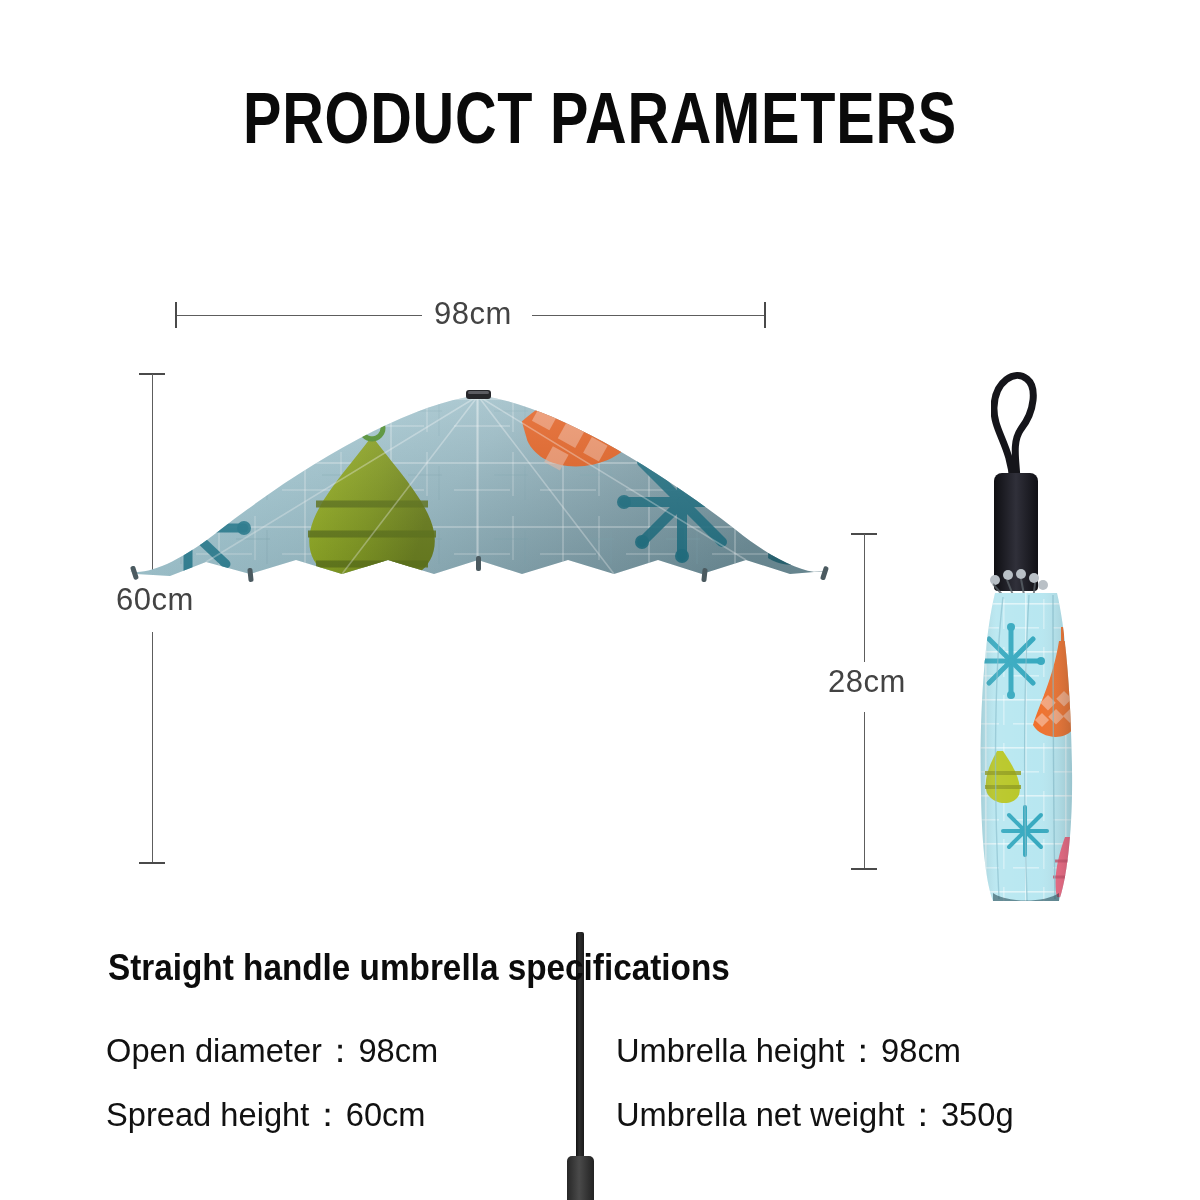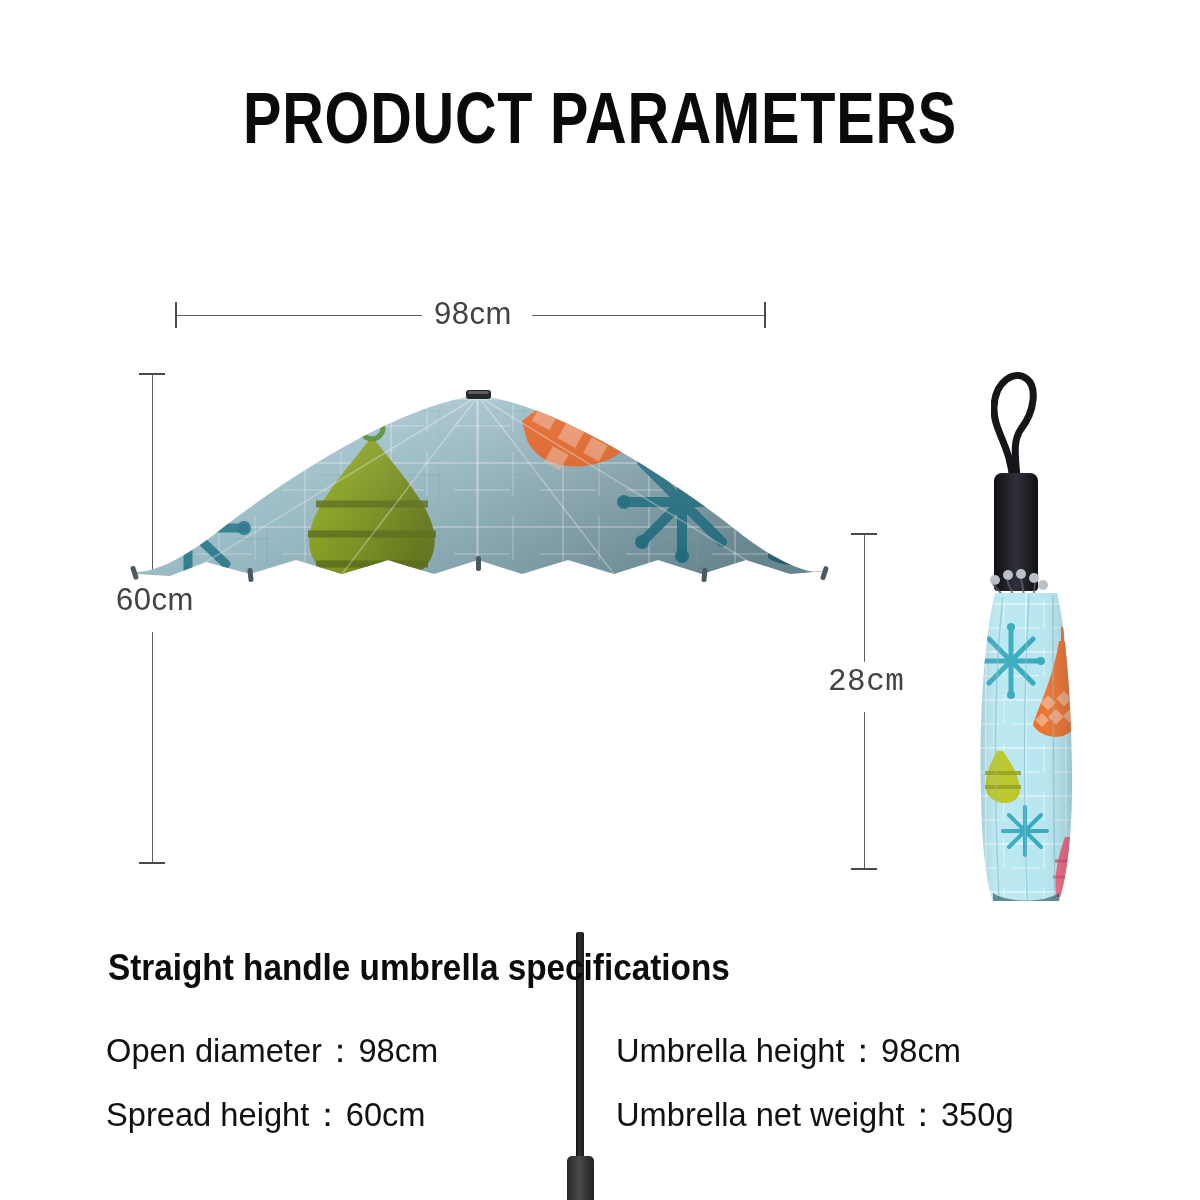--- a/index.html
+++ b/index.html
@@ -180,21 +180,21 @@
     <div class="dim-cap-h" style="left:139px; top:373px;"></div>
     <div class="dim-line-v" style="left:152px; top:374px; height:196px;"></div>
     <div class="dim-label" style="left:116px; top:582px;">60cm</div>
     <div class="dim-line-v" style="left:152px; top:632px; height:232px;"></div>
     <div class="dim-cap-h" style="left:139px; top:862px;"></div>
   </div>
 
   <div>
     <div class="dim-cap-h" style="left:851px; top:533px;"></div>
     <div class="dim-line-v" style="left:864px; top:534px; height:128px;"></div>
-    <div class="dim-label" style="left:828px; top:664px;font-family:Liberation Mono, monospace;">28cm</div>
+    <div class="dim-label" style="left:828px; top:664px;">28cm</div>
     <div class="dim-line-v" style="left:864px; top:712px; height:158px;"></div>
     <div class="dim-cap-h" style="left:851px; top:868px;"></div>
   </div>
 
   <div id="open-umbrella">
     <svg width="740" height="470" viewBox="0 0 740 470">
       <defs>
 
         <linearGradient id="canopyGrad" x1="0" y1="0" x2="1" y2="0.25">
           <stop offset="0%" stop-color="#b6d7de"></stop>

